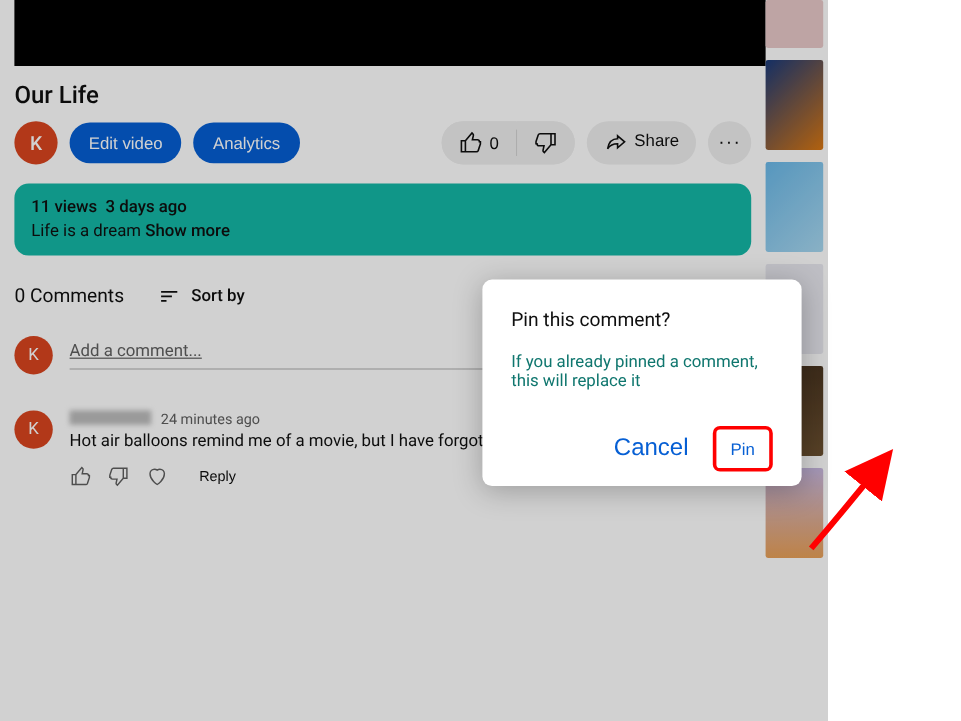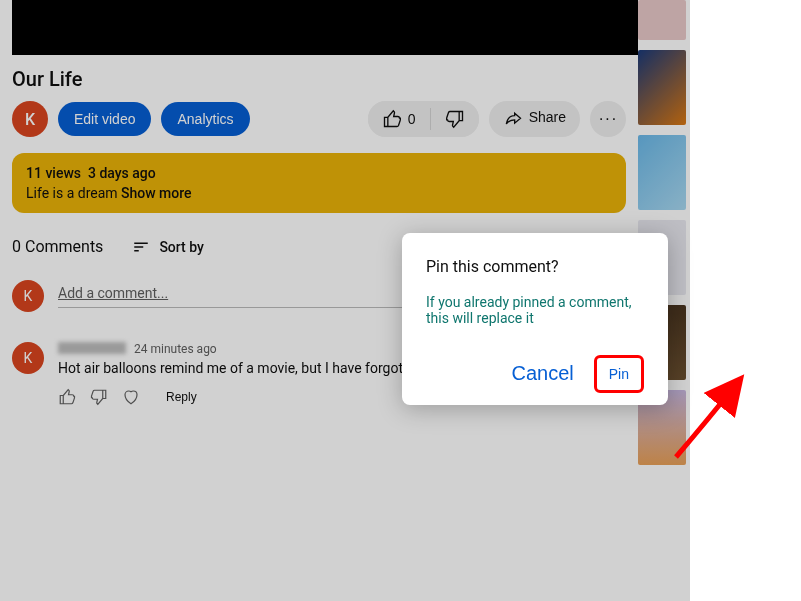--- a/index.html
+++ b/index.html
@@ -15,21 +15,21 @@
     .channel-info { display: flex; flex-direction: column; margin-right: 8px; }
     .blur-name { width: 70px; height: 14px; background: #bcbcbc; filter: blur(2px); margin-bottom: 2px; }
     .subs { font-size: 12px; color: #606060; }
     .btn-blue { background: #065fd4; color: #fff; border: none; border-radius: 18px; padding: 9px 16px; font-size: 14px; font-weight: 500; cursor: pointer; }
     .spacer { flex: 1; }
     .pill-group { display: flex; align-items: center; background: #eeeeee; border-radius: 18px; overflow: hidden; }
     .pill-btn { background: #eeeeee; border: none; padding: 8px 14px; display: flex; align-items: center; gap: 6px; cursor: pointer; font-size: 14px; color: #0f0f0f; }
     .pill-sep { width: 1px; height: 22px; background: #d3d3d3; }
     .share-btn { background: #eeeeee; border: none; border-radius: 18px; padding: 8px 14px; display: flex; gap: 6px; cursor: pointer; font-size: 14px; color: #0f0f0f; }
     .more-btn { background: #eeeeee; border: none; border-radius: 50%; width: 36px; height: 36px; display: flex; align-items: center; justify-content: center; cursor: pointer; color: #0f0f0f; font-size: 16px; letter-spacing: 1px; }
-    .desc-box { background: #eab308; border-radius: 12px; padding: 12px 14px; margin-bottom: 24px; }
+    .desc-box { background: #14b8a6; border-radius: 12px; padding: 12px 14px; margin-bottom: 24px; }
     .desc-meta { font-size: 14px; font-weight: 500; color: #0f0f0f; margin-bottom: 4px; }
     .desc-text { font-size: 14px; color: #0f0f0f; }
     .show-more { font-weight: 500; cursor: pointer; }
     .comments-header { display: flex; gap: 28px; margin-bottom: 24px; }
     .comments-count { font-size: 16px; color: #0f0f0f; }
     .sort-by { display: flex; align-items: center; gap: 8px; font-size: 14px; font-weight: 500; cursor: pointer; color: #0f0f0f; }
     .add-comment-row { display: flex; align-items: center; gap: 14px; margin-bottom: 30px; }
     .avatar-sm { width: 32px; height: 32px; border-radius: 50%; background: #d9451f; color: #fff; display: flex; align-items: center; justify-content: center; font-size: 14px; }
     .comment-input-placeholder { flex: 1; border-bottom: 1px solid #bbb; color: #606060; font-size: 14px; padding-bottom: 6px; text-decoration: underline; }
     .comment { display: flex; gap: 14px; margin-bottom: 20px; }

